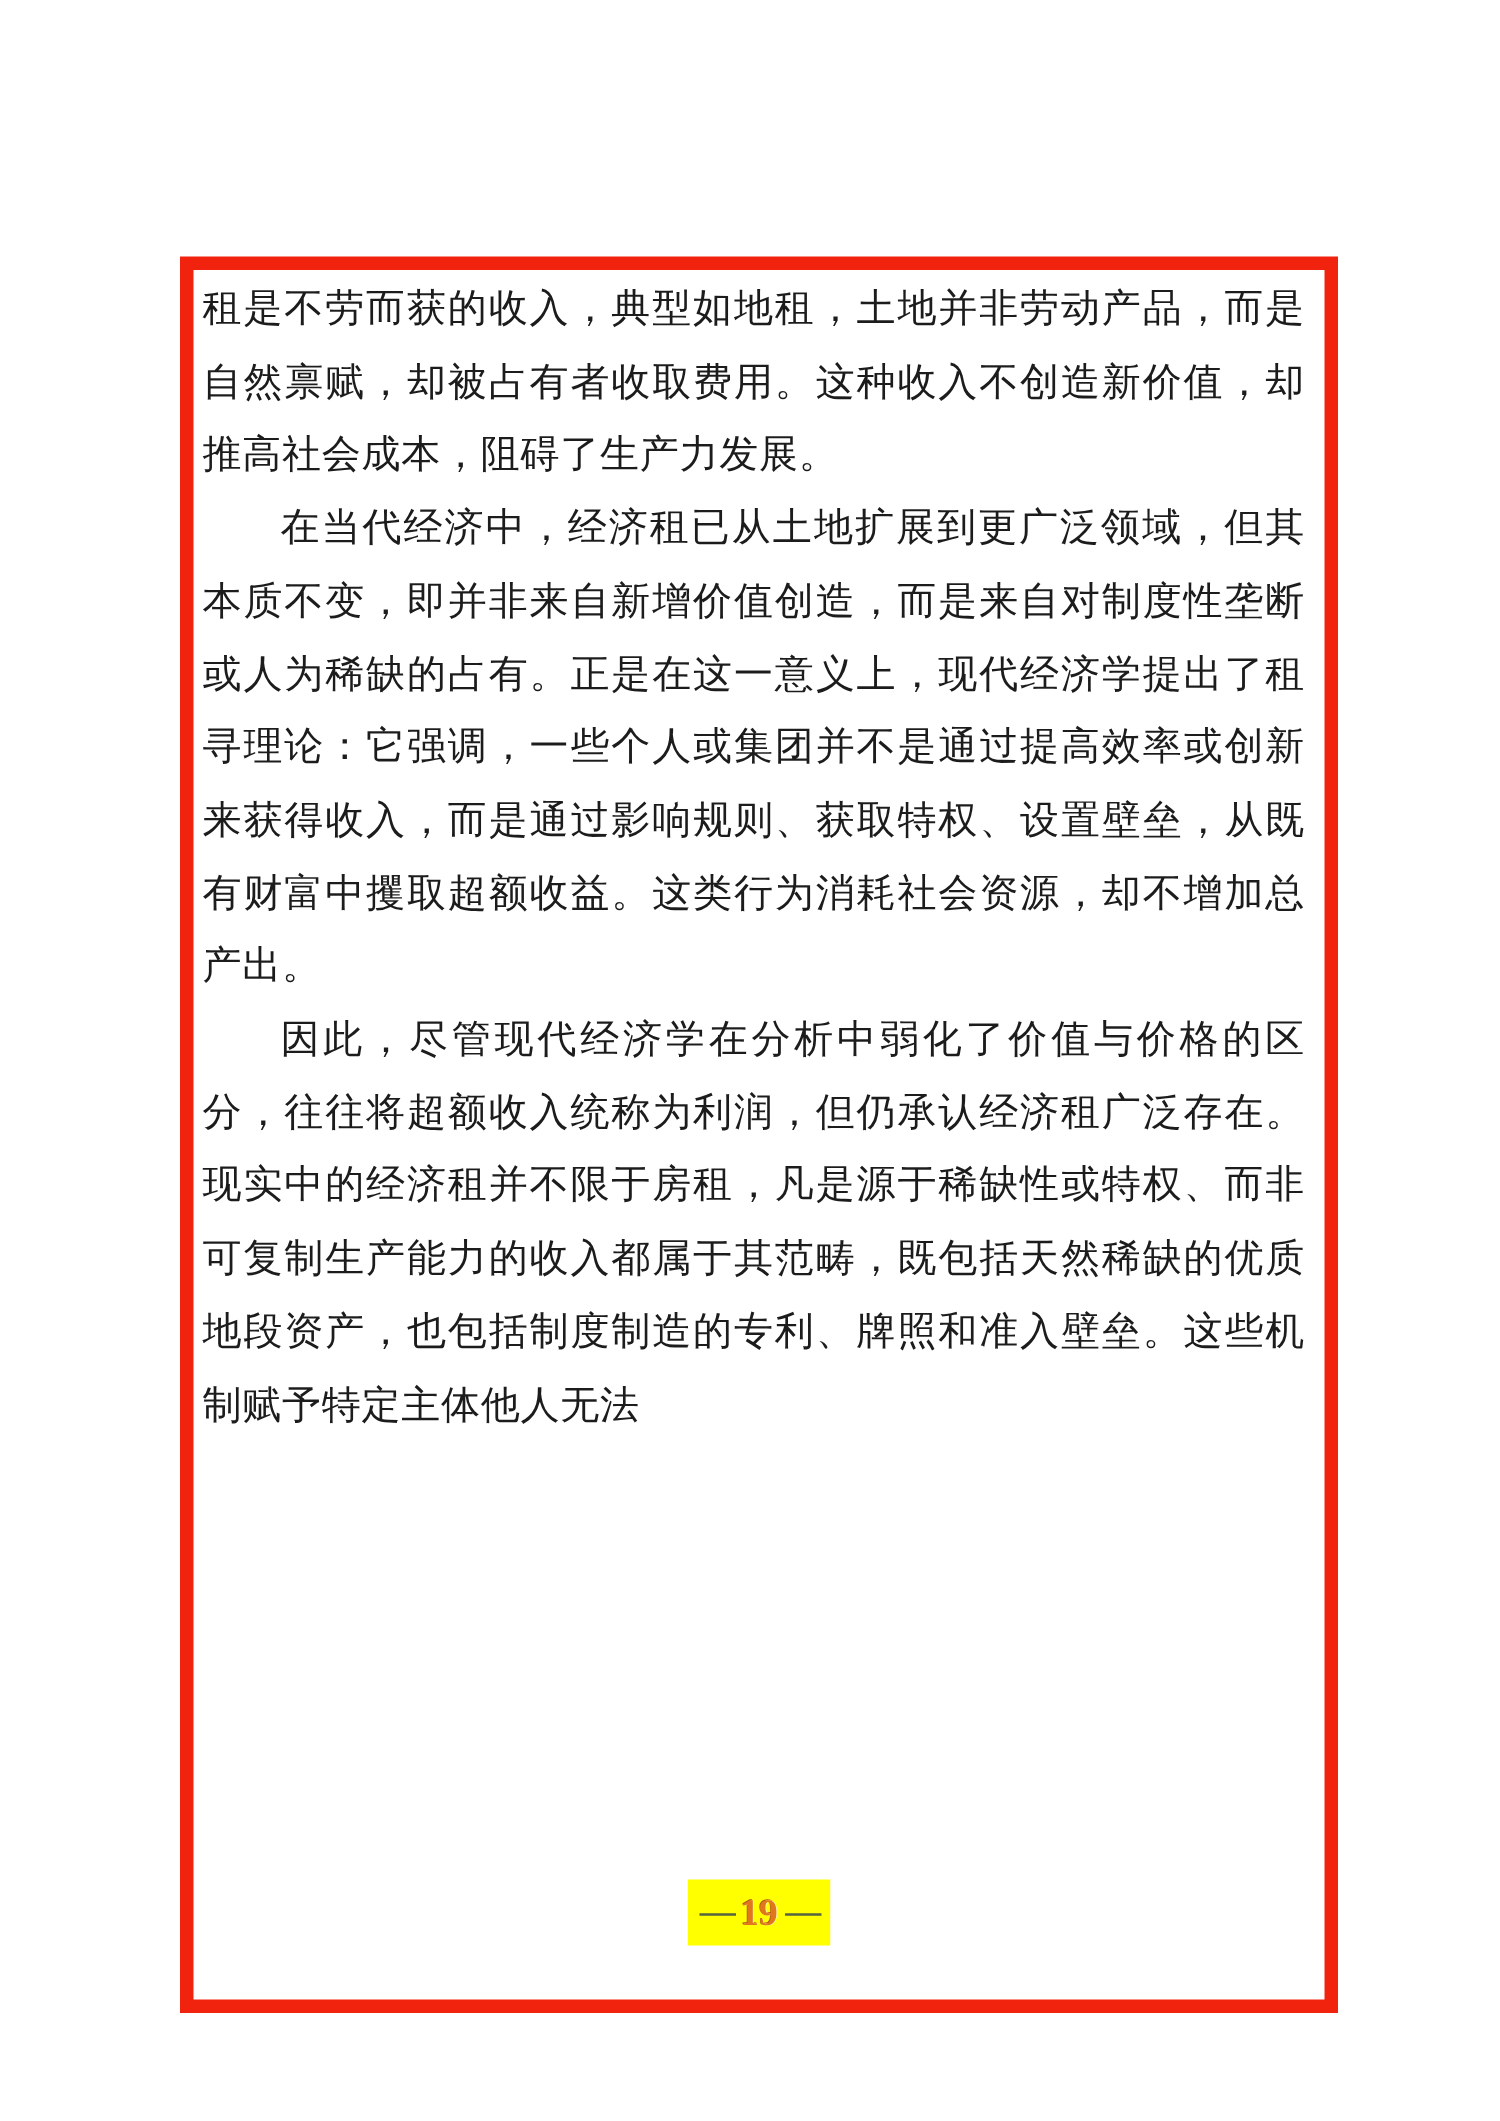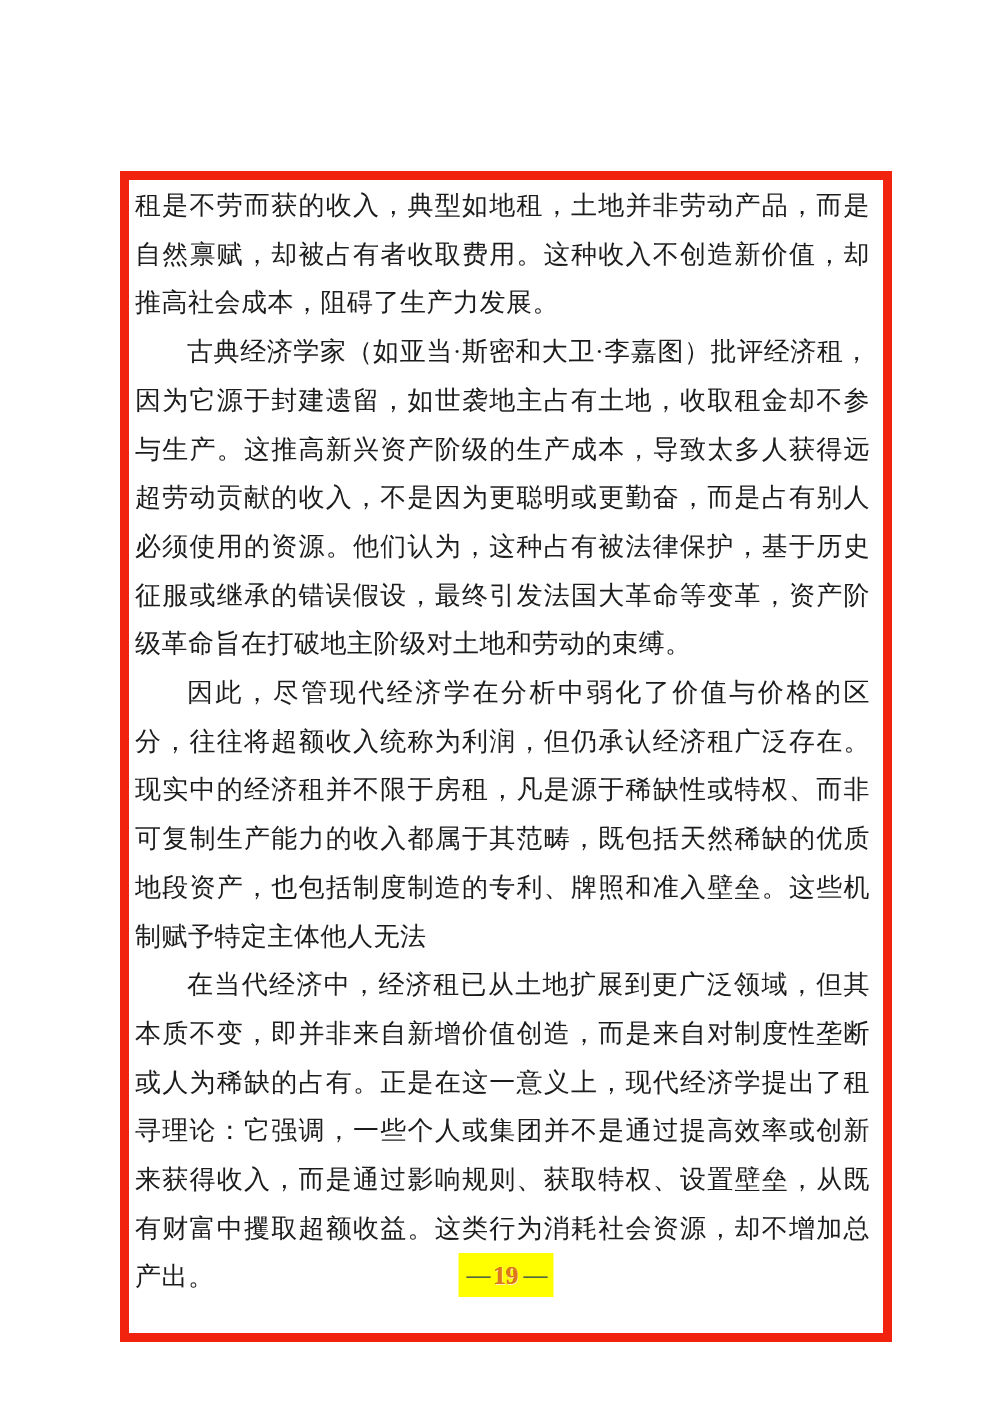--- a/index.html
+++ b/index.html
@@ -72,23 +72,22 @@
     text-shadow: 0.5px 0.5px 0 #fff3c0, -0.5px -0.5px 0 #b35a10;
   }
 </style>
 </head>
 <body>
 
 <div class="page">
   <div class="frame">
     <div class="content">
       <p class="para">租是不劳而获的收入，典型如地租，土地并非劳动产品，而是自然禀赋，却被占有者收取费用。这种收入不创造新价值，却推高社会成本，阻碍了生产力发展。</p>
-      <p class="para indent">古典经济学家（如亚当·斯密和大卫·李嘉图）批评经济租，因为它源于封建遗留，如世袭地主占有土地，收取租金却不参与生产。这推高新兴资产阶级的生产成本，导致太多人获得远超劳动贡献的收入，不是因为更聪明或更勤奋，而是占有别人必须使用的资源。他们认为，这种占有被法律保护，基于历史征服或继承的错误假设，最终引发法国大革命等变革，资产阶级革命旨在打破地主阶级对土地和劳动的束缚。</p>
+      <p class="para indent">在当代经济中，经济租已从土地扩展到更广泛领域，但其本质不变，即并非来自新增价值创造，而是来自对制度性垄断或人为稀缺的占有。正是在这一意义上，现代经济学提出了租寻理论：它强调，一些个人或集团并不是通过提高效率或创新来获得收入，而是通过影响规则、获取特权、设置壁垒，从既有财富中攫取超额收益。这类行为消耗社会资源，却不增加总产出。</p>
       <p class="para indent">因此，尽管现代经济学在分析中弱化了价值与价格的区分，往往将超额收入统称为利润，但仍承认经济租广泛存在。现实中的经济租并不限于房租，凡是源于稀缺性或特权、而非可复制生产能力的收入都属于其范畴，既包括天然稀缺的优质地段资产，也包括制度制造的专利、牌照和准入壁垒。这些机制赋予特定主体他人无法</p>
-      <p class="para indent">在当代经济中，经济租已从土地扩展到更广泛领域，但其本质不变，即并非来自新增价值创造，而是来自对制度性垄断或人为稀缺的占有。正是在这一意义上，现代经济学提出了租寻理论：它强调，一些个人或集团并不是通过提高效率或创新来获得收入，而是通过影响规则、获取特权、设置壁垒，从既有财富中攫取超额收益。这类行为消耗社会资源，却不增加总产出。</p>
     </div>
     <div class="page-number-badge">
       <span class="dash">—</span>
       <span class="num">19</span>
       <span class="dash">—</span>
     </div>
   </div>
 </div>
 
 </body></html>

